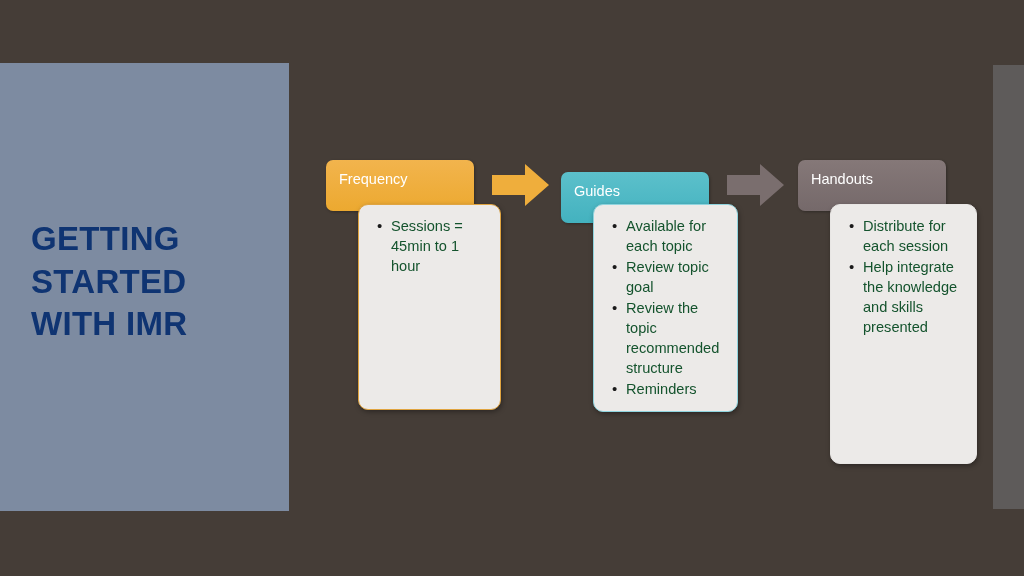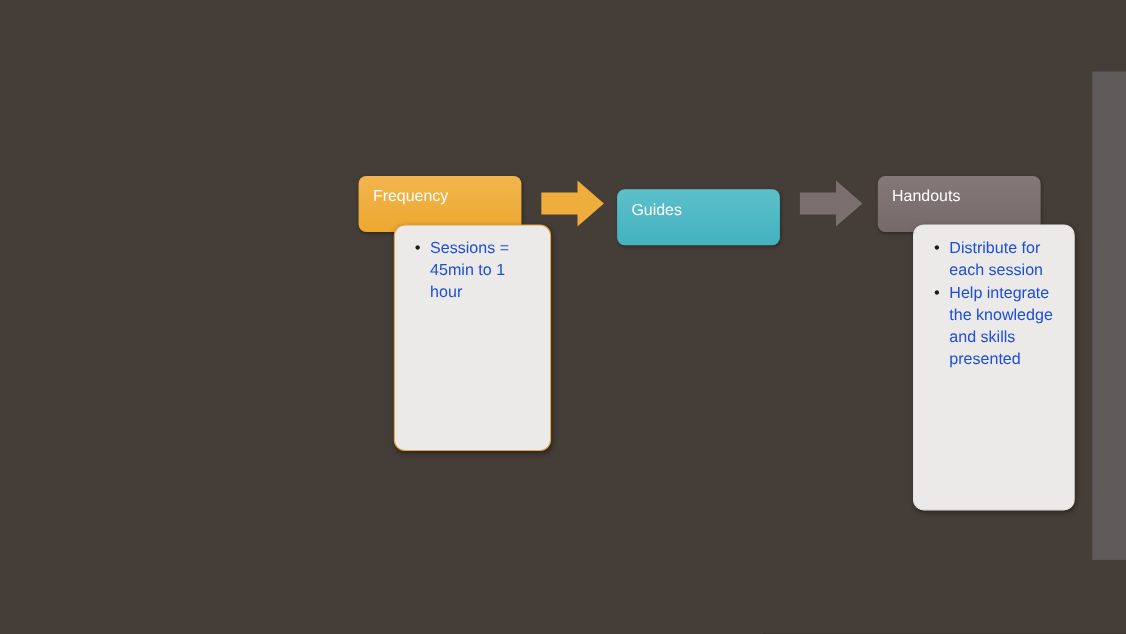--- a/index.html
+++ b/index.html
@@ -75,21 +75,21 @@
     box-shadow: 1px 2px 5px rgba(0,0,0,0.35);
     padding: 12px 10px 10px 16px;
   }
   .body-card ul {
     margin: 0;
     padding: 0 0 0 14px;
     list-style: none;
   }
   .body-card li {
     position: relative;
-    color: #1d4ed8;
+    color: #14532d;
     font-size: 14.6px;
     line-height: 1.37;
     margin: 0 0 1px 0;
     padding-left: 2px;
   }
   .body-card li::before {
     content: "\2022";
     position: absolute;
     left: -12px;
     top: -1px;
@@ -136,39 +136,50 @@
     height: 44px;
   }
   #arrow-1 { left: 492px; }
   #arrow-2 { left: 727px; }
 </style>
 </head>
 <body>
 
 <div id="slide">
 
+  <div id="title-panel">
+    <div id="title-text">GETTING STARTED WITH IMR</div>
+  </div>
 
   <div id="right-bar"></div>
 
   <div class="hdr" id="hdr-1">
     <span class="hdr-label">Frequency</span>
   </div>
   <div class="body-card" id="card-1">
     <ul>
       <li>Sessions = 45min to 1 hour</li>
     </ul>
   </div>
 
   <svg class="arrow" id="arrow-1" viewBox="0 0 58 44">
     <polygon points="0,12 33,12 33,1 57,22 33,43 33,32 0,32" fill="#efae3c"></polygon>
   </svg>
 
   <div class="hdr" id="hdr-2">
     <span class="hdr-label">Guides</span>
   </div>
+  <div class="body-card" id="card-2">
+    <ul>
+      <li>Available for each topic</li>
+      <li>Review topic goal</li>
+      <li>Review the topic recommended structure</li>
+      <li>Reminders</li>
+    </ul>
+  </div>
 
   <svg class="arrow" id="arrow-2" viewBox="0 0 58 44">
     <polygon points="0,12 33,12 33,1 57,22 33,43 33,32 0,32" fill="#7a6e6e"></polygon>
   </svg>
 
   <div class="hdr" id="hdr-3">
     <span class="hdr-label">Handouts</span>
   </div>
   <div class="body-card" id="card-3">
     <ul>

